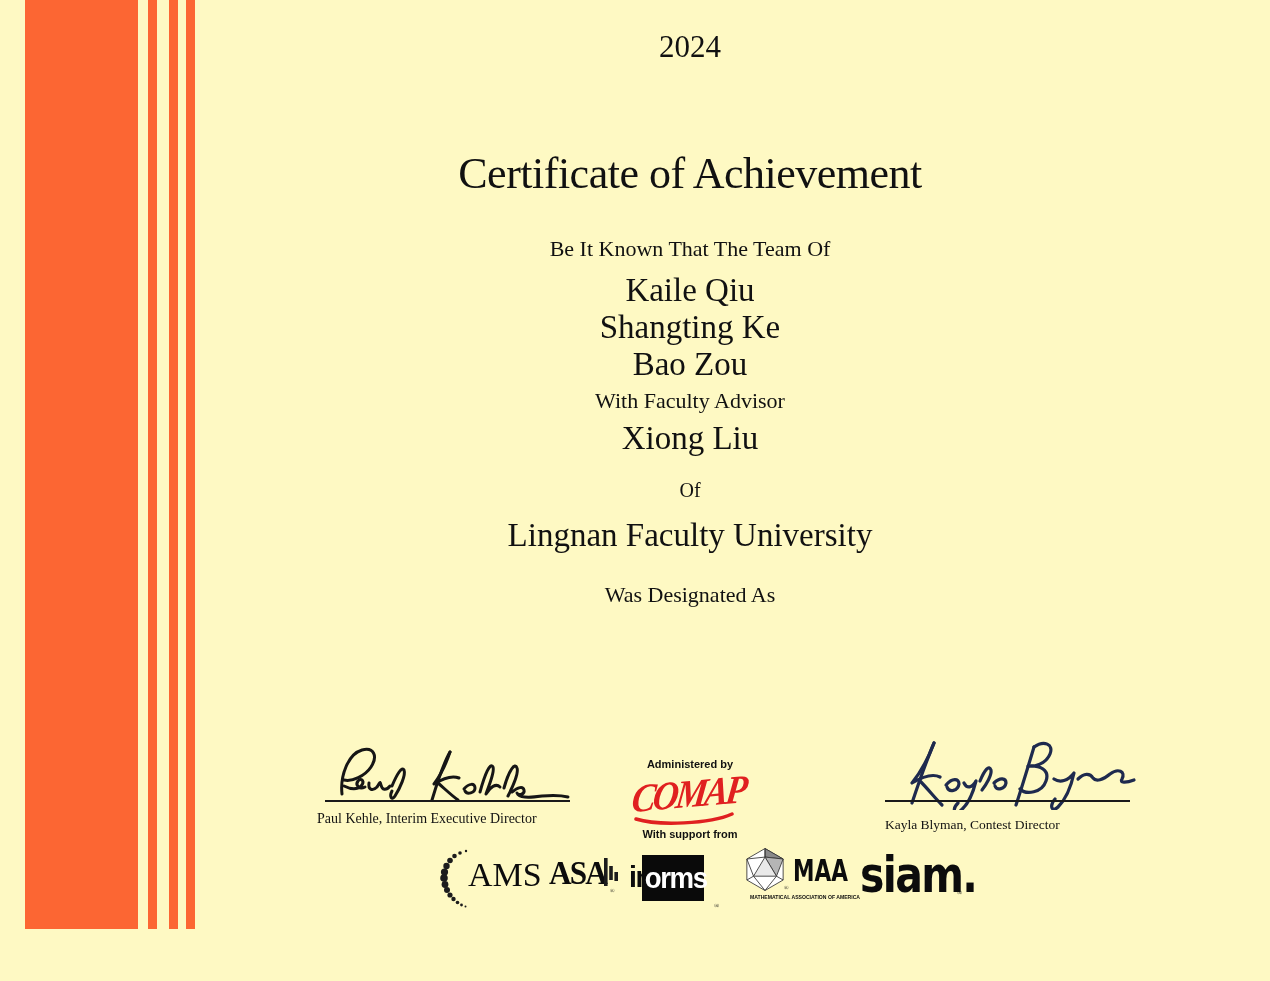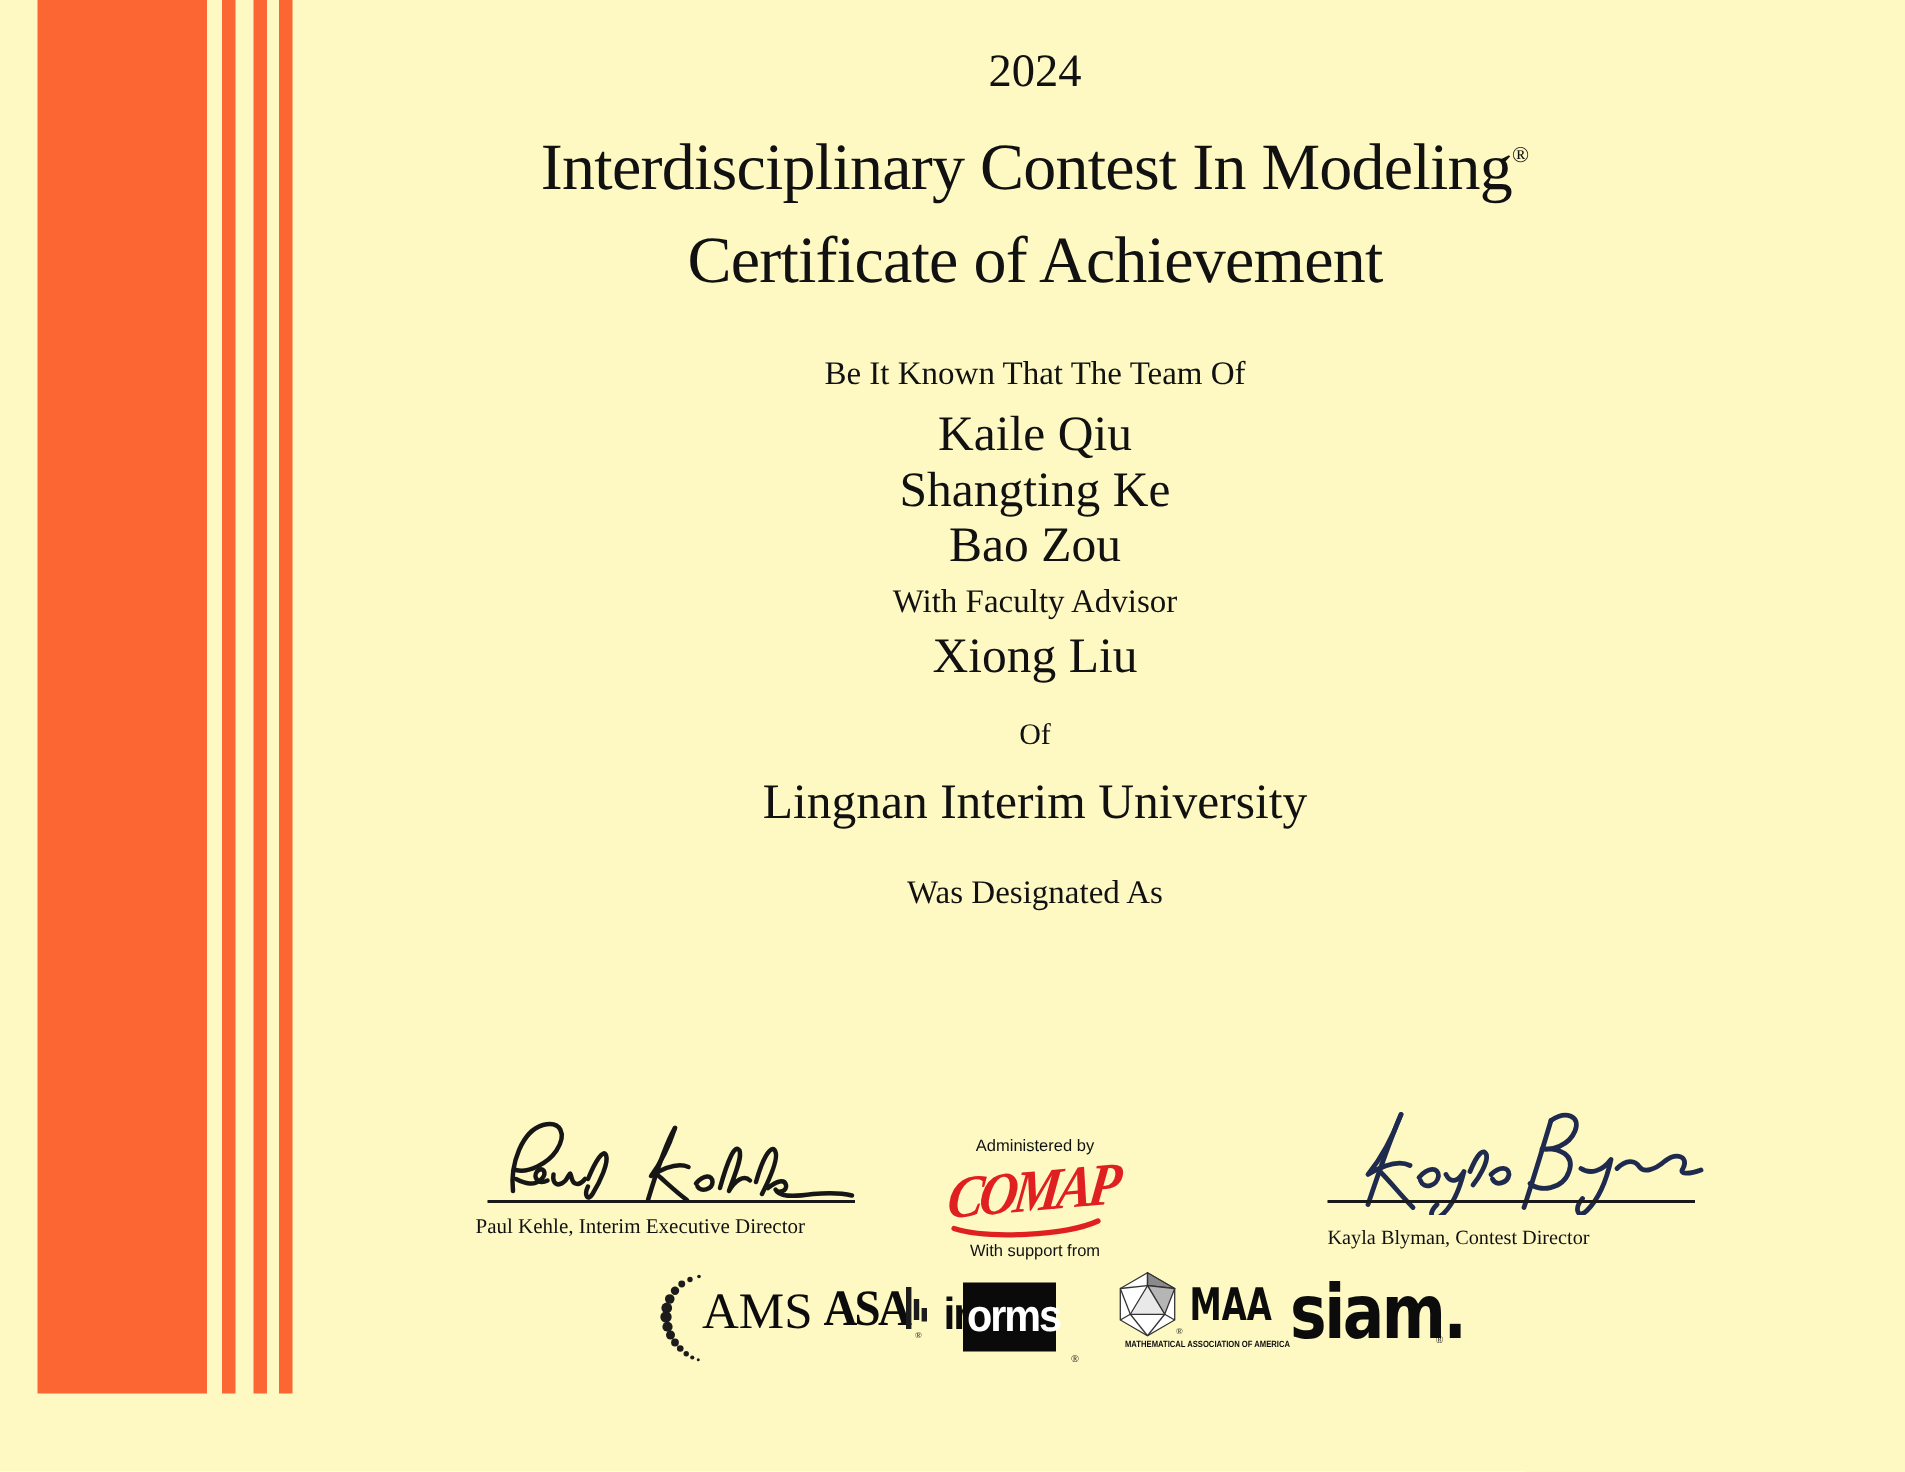--- a/index.html
+++ b/index.html
@@ -28,21 +28,21 @@
   .titlesup{font-size:15px;vertical-align:18px;letter-spacing:0;}
 
   .teamblock{position:absolute;left:210px;top:272px;width:960px;text-align:center;}
   .teamblock div{font-size:33px;line-height:37px;}
 
   .sigline{position:absolute;height:2px;background:#1a1a1a;top:800px;}
   .sigcap{position:absolute;font-size:14px;text-align:left;line-height:1;}
   .sigsvg{position:absolute;}
 
   .sans{font-family:"Liberation Sans","DejaVu Sans",sans-serif;}
-  .adminlabel{position:absolute;left:590px;width:200px;text-align:center;font-size:11px;font-weight:normal;line-height:1;}
+  .adminlabel{position:absolute;left:590px;width:200px;text-align:center;font-size:11px;font-weight:bold;line-height:1;}
   .comaptext{
     position:absolute;left:632px;top:776px;width:110px;text-align:center;
     font-style:italic;font-weight:bold;font-size:36px;color:var(--comap_red);
     letter-spacing:-3px;transform:rotate(-5deg) skewX(-12deg) scaleY(1.1);line-height:1;
   }
   .comapswoosh{position:absolute;left:632px;top:812px;}
 
   .logo{position:absolute;color:#0c0c0c;}
   .amstext{left:468px;top:858px;font-size:34px;line-height:1;}
   .asatext{left:549px;top:856px;font-size:34px;font-weight:bold;letter-spacing:-2px;
@@ -64,33 +64,32 @@
 <body>
 
 <div class="certificate">
 
   <div class="stripe band"></div>
   <div class="stripe s1"></div>
   <div class="stripe s2"></div>
   <div class="stripe s3"></div>
 
   <div class="line f31" style="top:31px;">2024</div>
-  <div class="line f44" style="top:90px;"><span>Interdisciplinary Contest In Modeling</span><span class="titlesup">®</span></div>
   <div class="line f44" style="top:152px;">Certificate of Achievement</div>
 
   <div class="line f22" style="top:238px;">Be It Known That The Team Of</div>
   <div class="teamblock">
     <div>Kaile Qiu</div>
     <div>Shangting Ke</div>
     <div>Bao Zou</div>
   </div>
   <div class="line f22" style="top:390px;">With Faculty Advisor</div>
   <div class="line f33" style="top:422px;">Xiong Liu</div>
   <div class="line f20" style="top:480px;">Of</div>
-  <div class="line f33" style="top:519px;">Lingnan Interim University</div>
+  <div class="line f33" style="top:519px;">Lingnan Faculty University</div>
   <div class="line f22" style="top:584px;">Was Designated As</div>
 
   <svg class="sigsvg" style="left:332px;top:742px;" width="240" height="68" viewBox="0 0 240 68">
     <g fill="none" stroke="var(--ink_black)" stroke-width="3" stroke-linecap="round" stroke-linejoin="round">
       <path d="M10,52 C8,34 16,12 30,8 C42,5 46,14 39,25 C33,34 20,40 12,38"></path>
       <path d="M12,44 C18,47 24,49 29,44 C33,40 30,35 26,39 C23,43 27,48 33,45"></path>
       <path d="M37,41 C36,47 40,50 45,45 C48,41 48,38 49,43 C50,48 54,49 58,44"></path>
       <path d="M60,44 C65,32 70,24 72,28 C74,33 68,46 63,54 C60,59 57,55 60,49"></path>
       <path d="M100,58 C106,38 112,20 118,10"></path>
       <path d="M118,10 C114,22 108,34 102,42 C110,37 120,33 127,36"></path>

